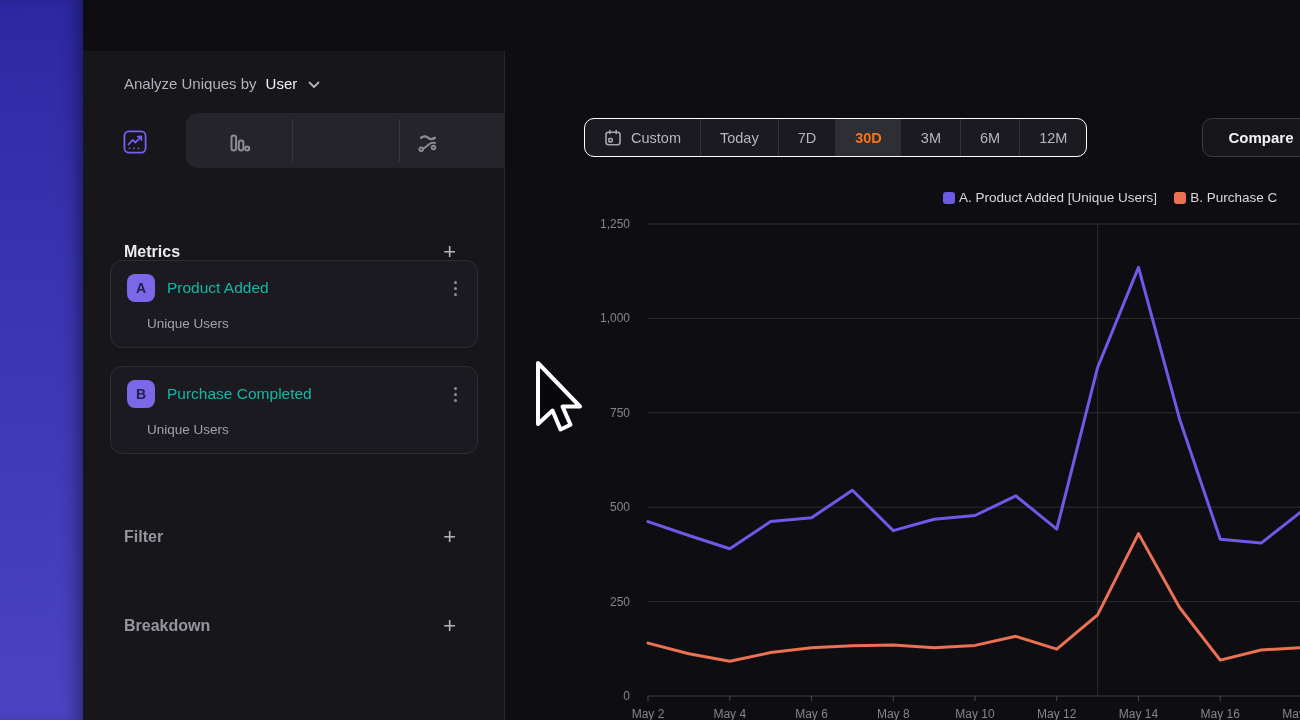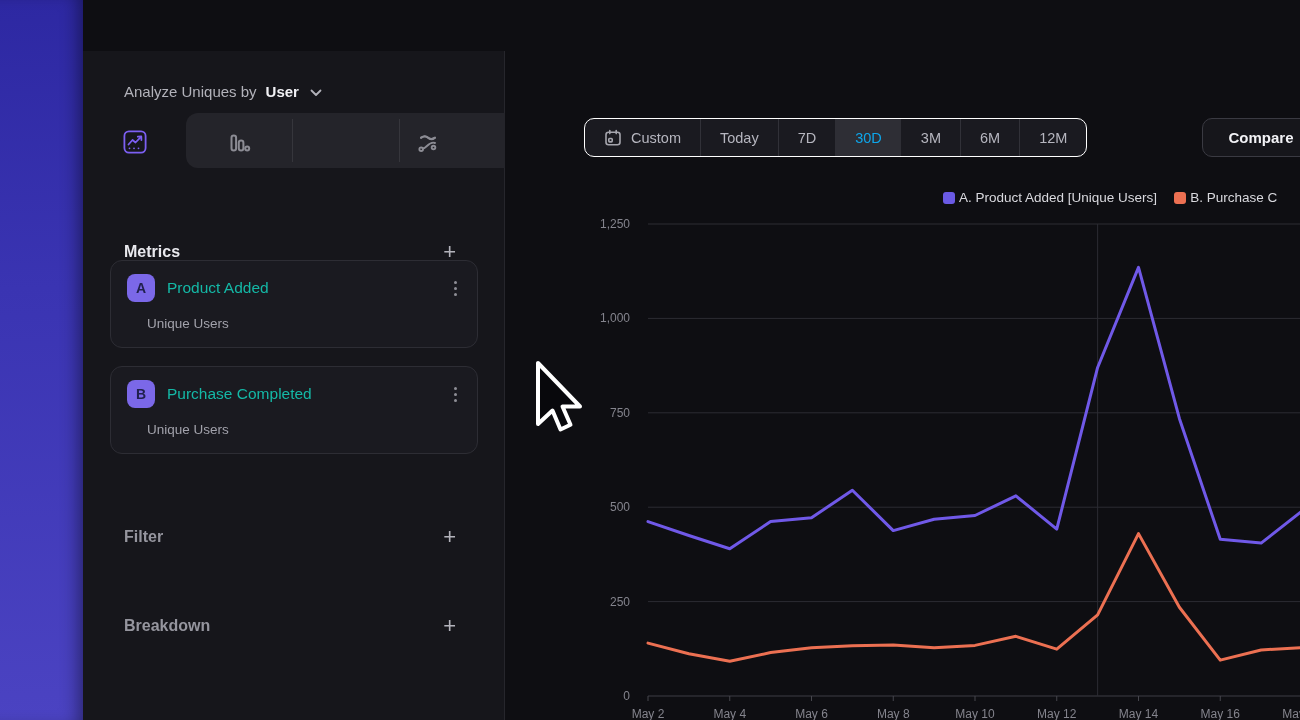--- a/index.html
+++ b/index.html
@@ -14,24 +14,24 @@
 
   
   .topbar { position:absolute; left:83px; top:0; width:1217px; height:51px;
     background:#15151a; border-bottom:1px solid #26262c; }
   .topbar .title { position:absolute; left:30px; top:7px; font-size:14.5px;
     color:#c9c9cf; letter-spacing:.2px; }
 
   
   .panel { position:absolute; left:83px; top:51px; width:422px; height:669px;
     background:#16161b; border-right:1px solid #26262c; }
-  .analyze-row { position:absolute; left:41px; top:32px; display:flex; align-items:center;
+  .analyze-row { position:absolute; left:41px; top:24px; display:flex; align-items:center;
     gap:9px; font-size:15px; }
   .analyze-label { color:#b2b2ba; }
-  .analyze-value { color:#f1f1f5; font-weight:700; }
+  .analyze-value { color:#f1f1f5; font-weight:400; }
   .chev { display:inline-block; margin-left:2px; }
 
   .tabstrip-bg { position:absolute; left:103px; top:62px; width:319px; height:55px;
     background:#24242a; border-radius:12px 0 0 12px; }
   .tabstrip-bg .sep { position:absolute; top:6px; bottom:6px; width:1px; background:#36363c; }
   .tab-icon { position:absolute; width:24px; height:24px; }
 
   
   .sec-head { position:absolute; left:41px; right:48px; display:flex;
     justify-content:space-between; align-items:center;margin-top:28px; }
@@ -53,21 +53,21 @@
 
   
   .main { position:absolute; left:505px; top:51px; width:795px; height:669px; background:#0e0e12; }
 
   
   .ranges { position:absolute; left:79px; top:67px; height:39px; display:flex; align-items:stretch;
     background:#1a1a20; border:1px solid #ffffff; border-radius:10px; overflow:hidden; }
   .range-btn { display:flex; align-items:center; gap:9px; padding:0 19px; font-size:14.5px;
     color:#b6b6bf; border-left:1px solid #313138; cursor:default; white-space:nowrap; }
   .range-btn:first-child { border-left:none; }
-  .range-btn.selected { background:#2e2e35; color:#0ea5e9; font-weight:400; border-left-color:transparent; }
+  .range-btn.selected { background:#2e2e35; color:#f97316; font-weight:700; border-left-color:transparent; }
   .range-btn.selected + .range-btn { border-left-color:transparent; }
   .compare-btn { position:absolute; left:697px; top:67px; height:39px; width:118px;
     border:1px solid #3a3a42; border-radius:10px; background:#16161b; color:#f2f2f6;
     font-size:15px; font-weight:700; display:flex; align-items:center; justify-content:center;
     font-family:"Liberation Sans", sans-serif; }
 
   
   .legend { position:absolute; left:438px; top:139px; display:flex; gap:17px; white-space:nowrap; }
   .legend .item { display:flex; align-items:center; gap:4px; font-size:13.5px; color:#d9d9de; }
   .legend .sw { width:12px; height:12px; border-radius:3px; }

